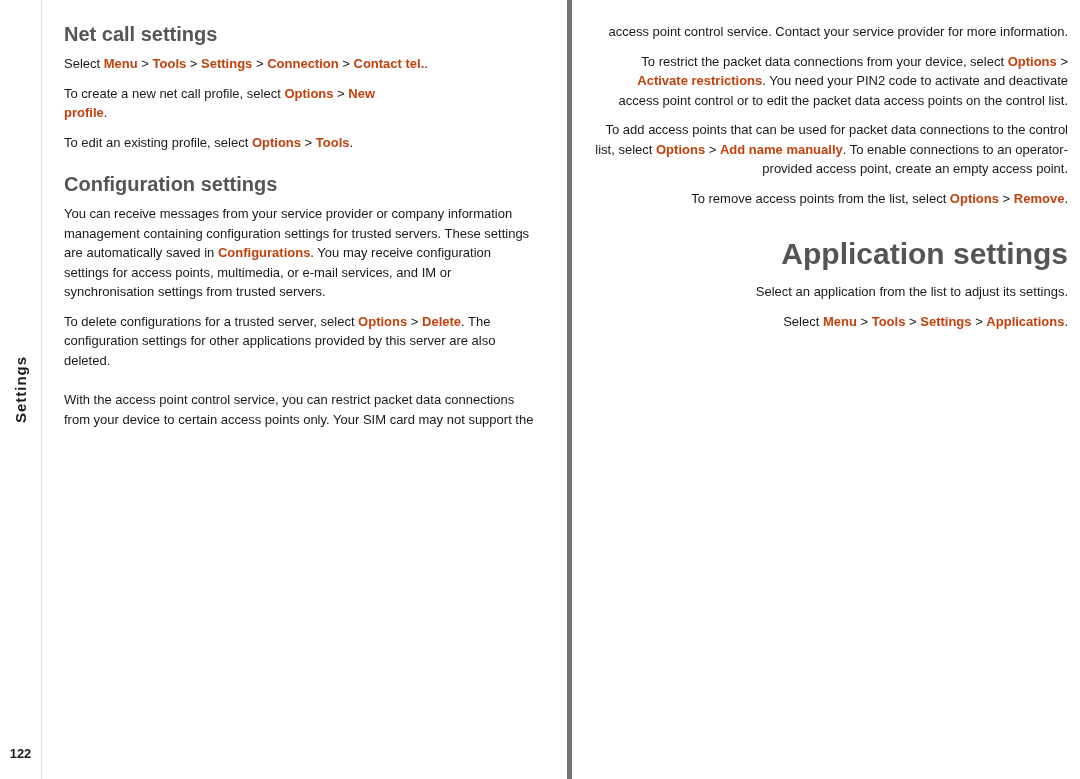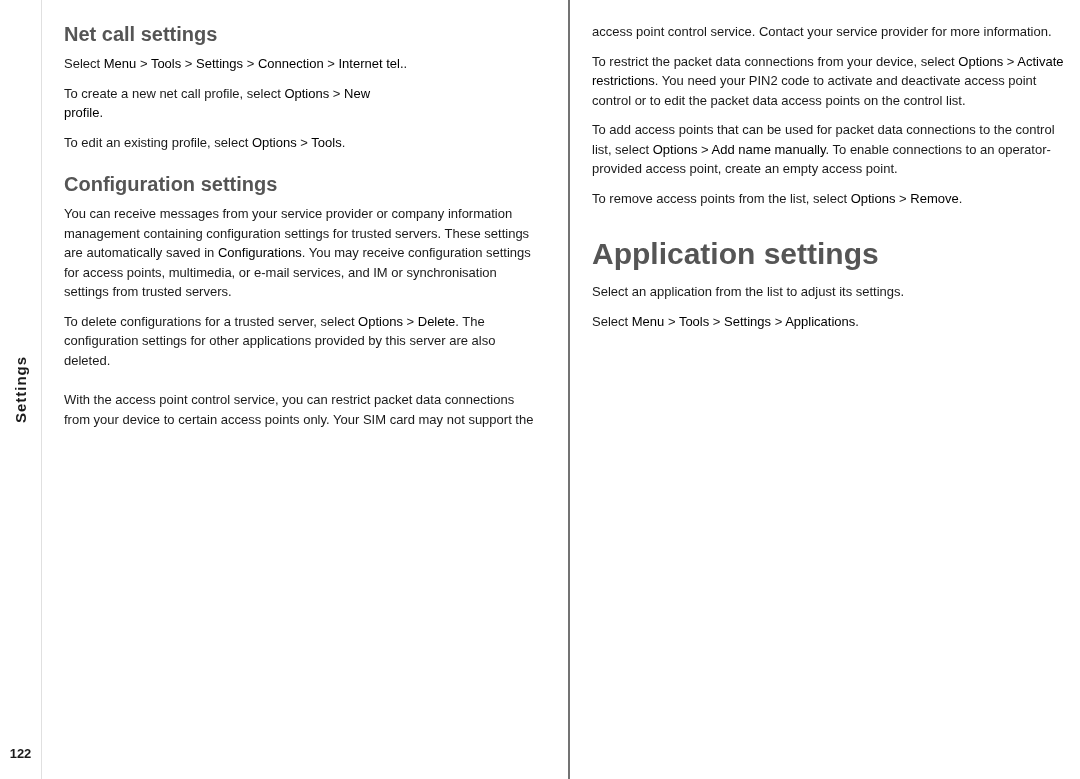--- a/index.html
+++ b/index.html
@@ -47,26 +47,27 @@
 
     .content-area {
       display: flex;
       flex: 1;
       padding: 0;
     }
 
     .left-column {
       flex: 1;
       padding: 22px 28px 22px 22px;
-      border-right: 2px solid #737373;
+      border-right: 5px solid #737373;
     }
 
     .right-column {
       flex: 1;
       padding: 22px 12px 22px 22px;
+      text-align: right;
     }
 
     .section-title-small {
       font-size: 20px;
       font-weight: bold;
       color: #555555;
       margin-bottom: 8px;
       line-height: 1.2;
     }
 
@@ -83,40 +84,40 @@
       line-height: 1.5;
       color: #1a1a1a;
       margin-bottom: 10px;
     }
 
     .section {
       margin-bottom: 20px;
     }
 
     .link-teal {
-      color: #000000;
-      font-weight: normal;
+      color: #c2410c;
+      font-weight: bold;
     }
   </style>
 </head>
 <body>
 
 <div class="sidebar">
   <span class="sidebar-label">Settings</span>
   <span class="page-number">122</span>
 </div>
 
 <div class="content-area">
 
   <div class="left-column">
 
     <div class="section">
       <div class="section-title-small">Net call settings</div>
       <p class="body-text">
-        Select <span class="link-teal">Menu</span> &gt; <span class="link-teal">Tools</span> &gt; <span class="link-teal">Settings</span> &gt; <span class="link-teal">Connection</span> &gt; <span class="link-teal">Internet tel.</span>.
+        Select <span class="link-teal">Menu</span> &gt; <span class="link-teal">Tools</span> &gt; <span class="link-teal">Settings</span> &gt; <span class="link-teal">Connection</span> &gt; <span class="link-teal">Contact tel.</span>.
       </p>
       <p class="body-text">
         To create a new net call profile, select <span class="link-teal">Options</span> &gt; <span class="link-teal">New<br>profile</span>.
       </p>
       <p class="body-text">
         To edit an existing profile, select <span class="link-teal">Options</span> &gt; <span class="link-teal">Tools</span>.
       </p>
     </div>
 
     <div class="section">

